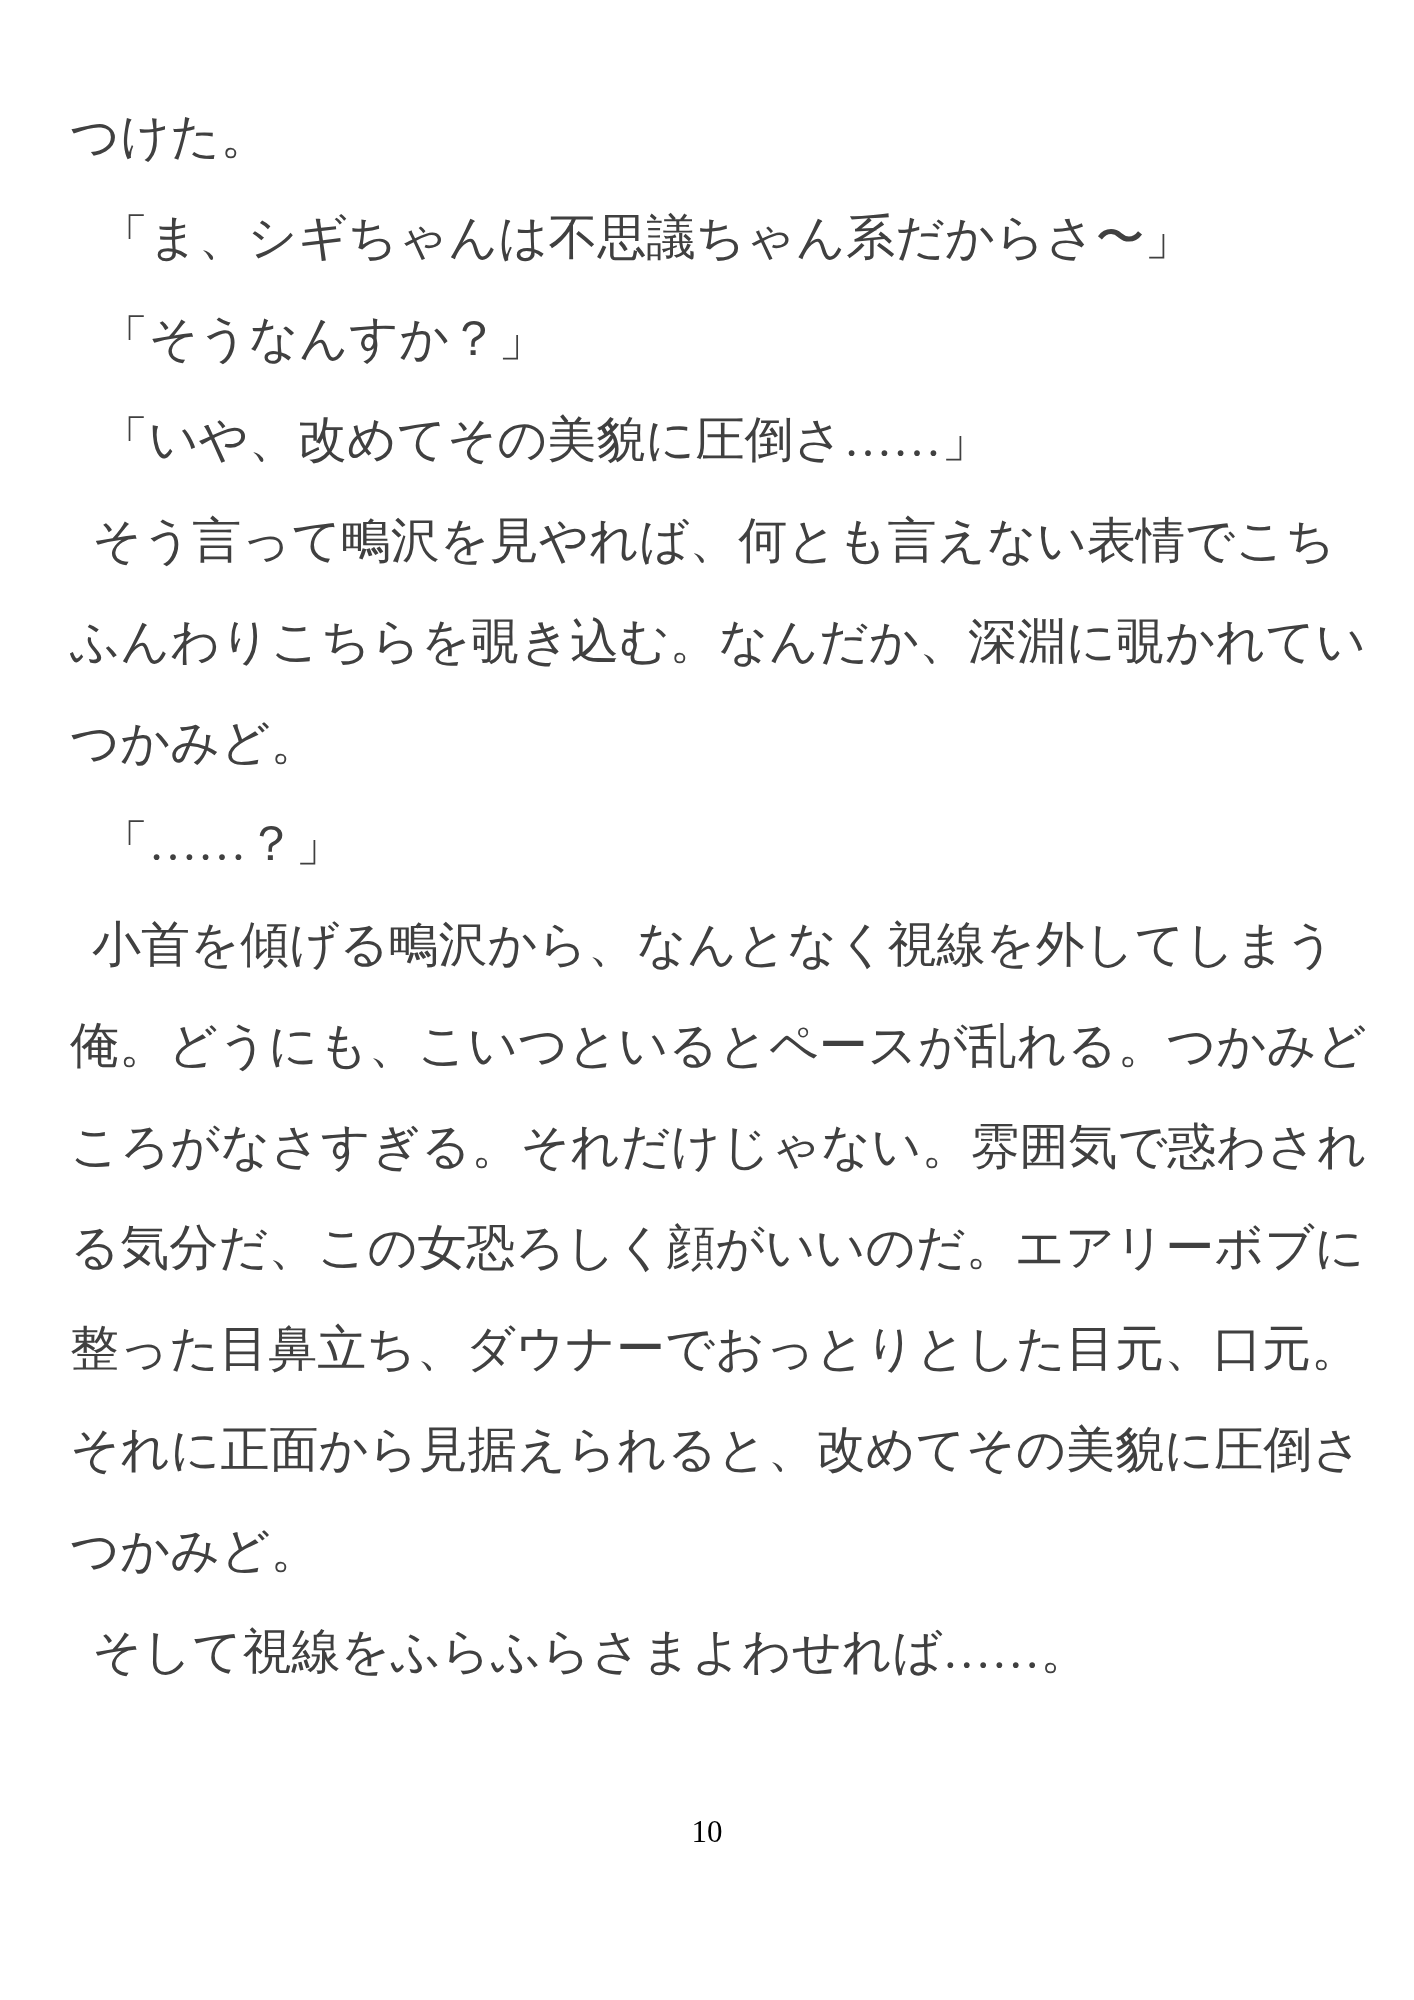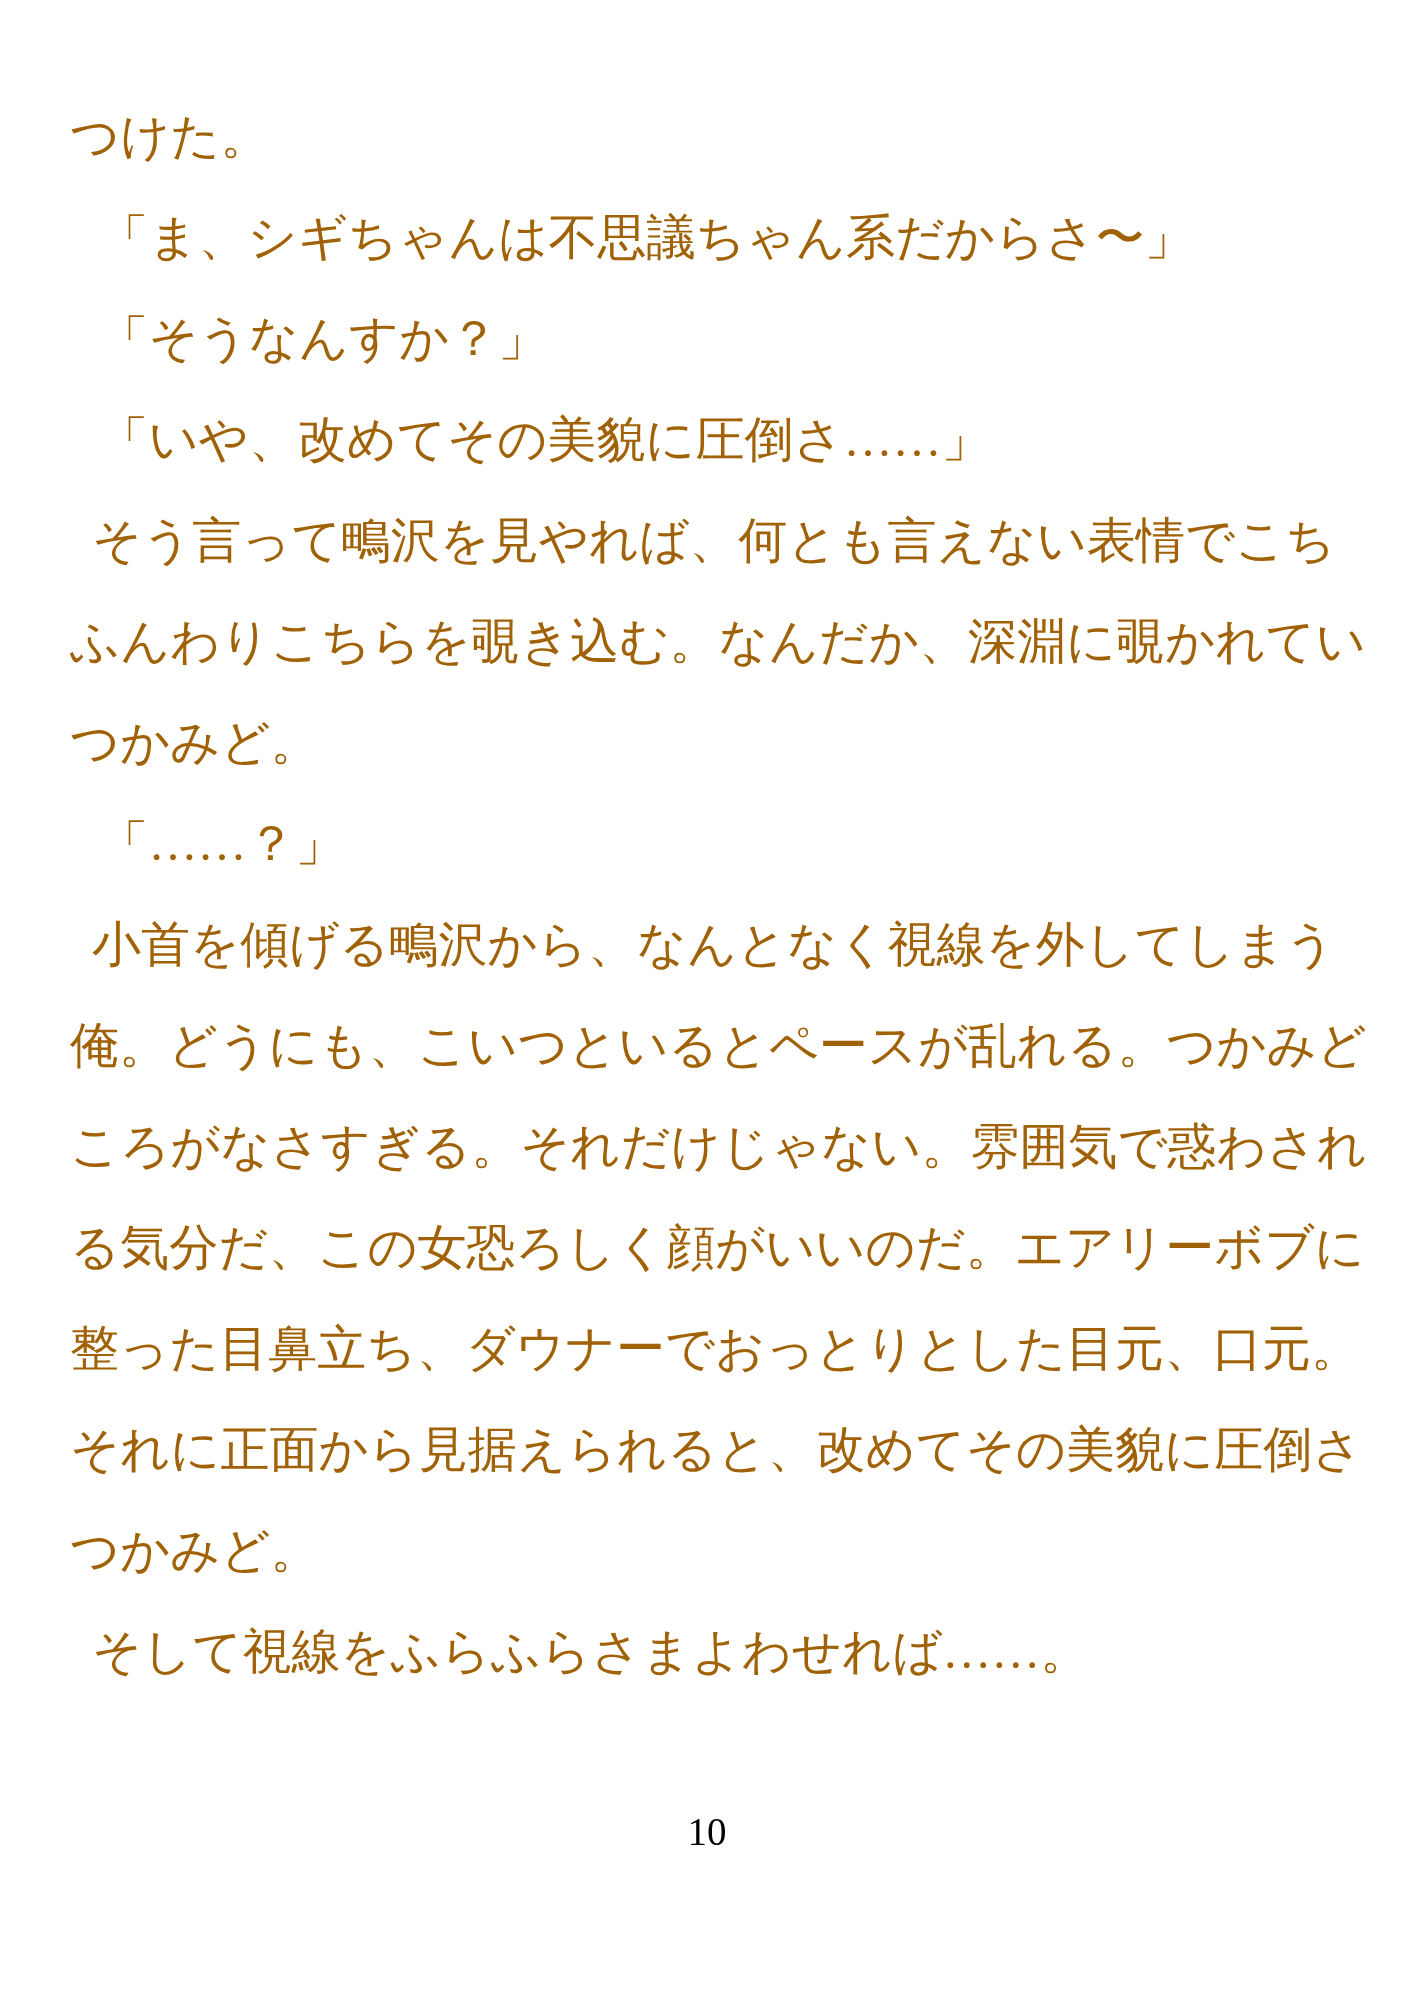--- a/index.html
+++ b/index.html
@@ -23,35 +23,35 @@
       width: 1274px;
     }
     .line {
       margin: 0;
       padding: 0;
       height: 101px;
       line-height: 101px;
       font-size: 49px;
       letter-spacing: 0;
       white-space: nowrap;
-      color: #a16207;
+      color: #404040;
     }
     .line.para {
       text-indent: 0.45em;
     }
     .line.dialogue {
       text-indent: 0.6em;
     }
     .page-number {
       position: absolute;
       top: 1812px;
       left: 0;
       width: 100%;
       text-align: center;
-      font-size: 39px;
+      font-size: 31px;
       line-height: 40px;
       color: #000000;
     }
   </style>
 </head>
 <body>
 
 <div class="page">
   <div class="text-block">
     <p class="line cont">つけた。</p>

